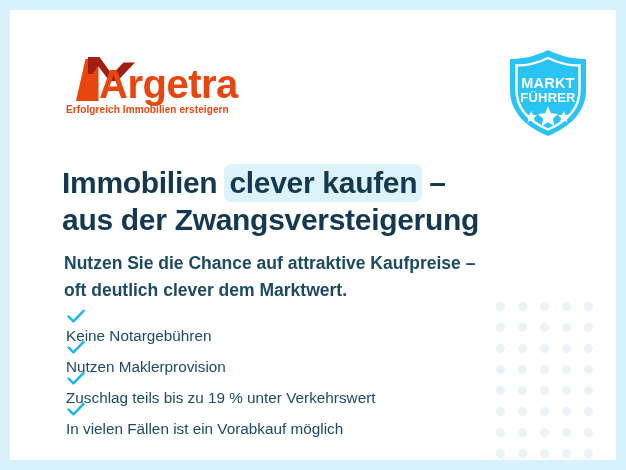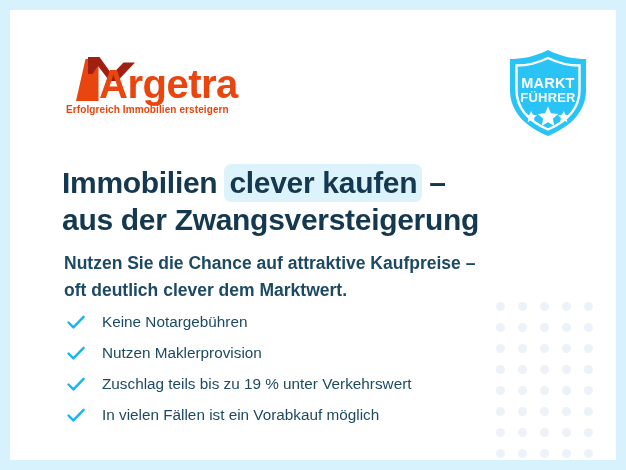--- a/index.html
+++ b/index.html
@@ -131,23 +131,24 @@
     position: absolute;
     left: 56px;
     top: 296px;
     width: 440px;
     list-style: none;
     margin: 0;
     padding: 0;
   }
   .checklist li {
     display: flex;
-    align-items: center;
+    align-items: flex-start;
     height: 31px;
-    gap: 16px;
+    gap: 0;
+    flex-direction: column;
   }
   .check-icon {
     flex: 0 0 auto;
     width: 20px;
     height: 20px;
     display: block;
   }
   .check-label {
     color: #1d4a63;
     font-size: 15.3px;

